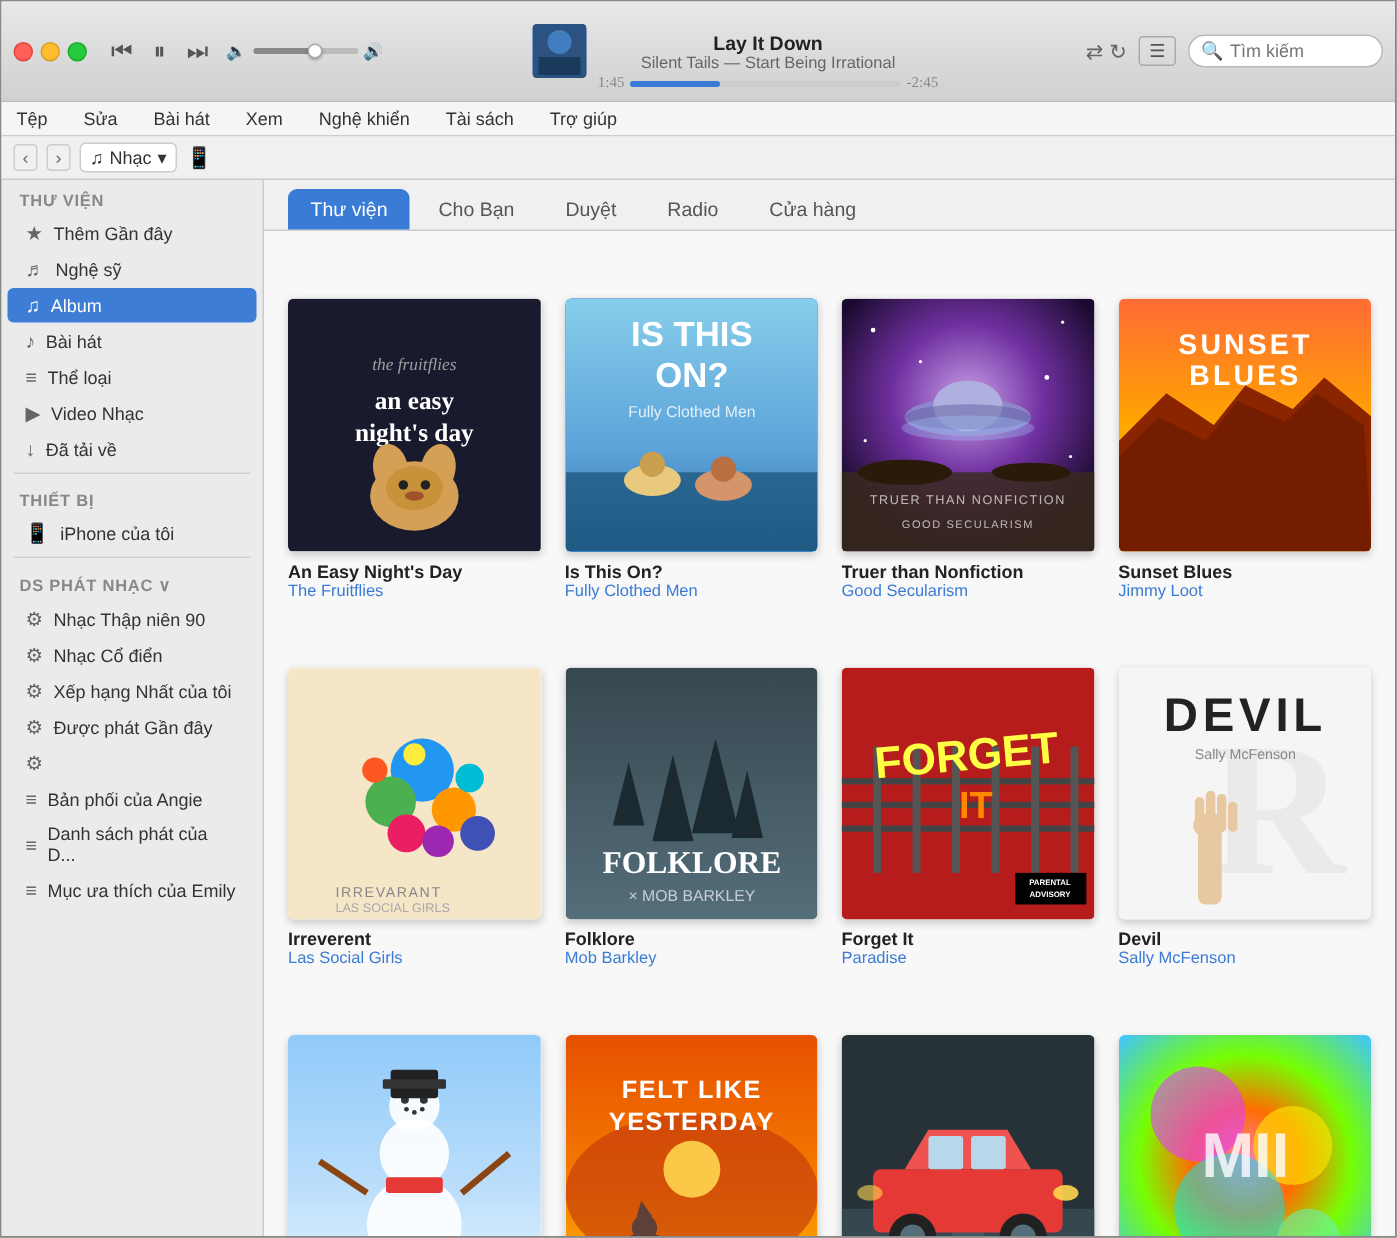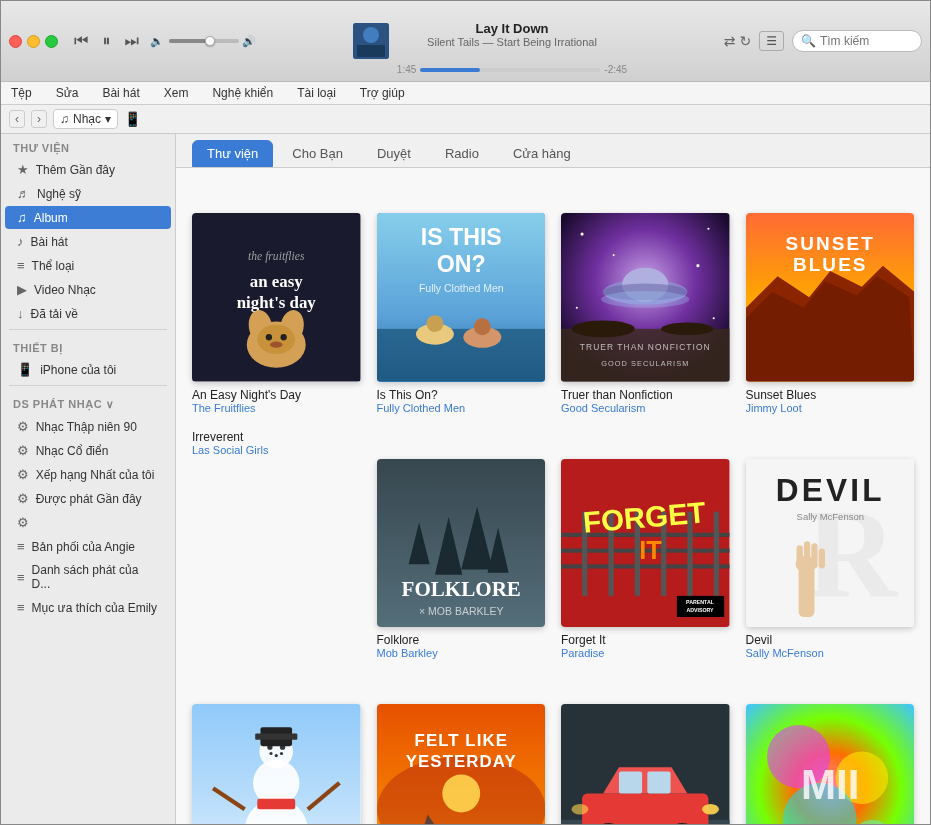--- a/index.html
+++ b/index.html
@@ -116,21 +116,22 @@
       margin-top: 14px;
     }
     .track-artist {
       font-size: 11px;
       color: #666;
     }
     .progress-bar-container {
       display: flex;
       align-items: center;
       gap: 4px;
-      margin-top: 16px;
+      margin-top: 2px;
+      font-family: Liberation Serif, serif;
     }
     .time-label {
       font-size: 10px;
       color: #888;
     }
     .progress-track {
       width: 180px;
       height: 4px;
       background: #ccc;
       border-radius: 2px;
@@ -313,21 +314,21 @@
       width: 100%;
       aspect-ratio: 1;
       border-radius: 4px;
       margin-bottom: 6px;
       overflow: hidden;
       box-shadow: 0 2px 6px rgba(0,0,0,0.2);
       margin-top: 29px;
     }
     .album-name {
       font-size: 12px;
-      font-weight: 400;
+      font-weight: 700;
       color: #222;
       white-space: nowrap;
       overflow: hidden;
       text-overflow: ellipsis;
     }
     .album-artist {
       font-size: 11px;
       color: #3a7bd5;
       white-space: nowrap;
       overflow: hidden;
@@ -409,21 +410,21 @@
       <input class="search-input-field" type="text" placeholder="Tìm kiếm" style="">
     </div>
   </div>
 
   <div class="menu-bar">
     <span class="menu-item">Tệp</span>
     <span class="menu-item">Sửa</span>
     <span class="menu-item">Bài hát</span>
     <span class="menu-item">Xem</span>
     <span class="menu-item">Nghệ khiển</span>
-    <span class="menu-item">Tài loại</span>
+    <span class="menu-item">Tài sách</span>
     <span class="menu-item">Trợ giúp</span>
   </div>
 
   <div class="nav-bar">
     <button class="nav-arrow">‹</button>
     <button class="nav-arrow">›</button>
     <div class="nav-selector">
       <span class="device-icon">♫</span>
       <span>Nhạc</span>
       <span>▾</span>
@@ -626,20 +627,38 @@
 
               <text x="80" y="35" font-size="18" fill="#fff" text-anchor="middle" font-weight="900" font-family="Arial Black, sans-serif" letter-spacing="2">SUNSET</text>
               <text x="80" y="55" font-size="18" fill="#fff" text-anchor="middle" font-weight="900" font-family="Arial Black, sans-serif" letter-spacing="2">BLUES</text>
             </svg>
           </div>
           <div class="album-name">Sunset Blues</div>
           <div class="album-artist">Jimmy Loot</div>
         </div>
 
         <div class="album-card">
+          <div class="album-cover">
+            <svg width="100%" height="100%" viewBox="0 0 160 160" style="display:block;">
+              <rect width="160" height="160" fill="#f5e6c8"></rect>
+
+              <circle cx="85" cy="65" r="20" fill="#2196f3"></circle>
+              <circle cx="65" cy="85" r="16" fill="#4caf50"></circle>
+              <circle cx="105" cy="90" r="14" fill="#ff9800"></circle>
+              <circle cx="75" cy="105" r="12" fill="#e91e63"></circle>
+              <circle cx="95" cy="110" r="10" fill="#9c27b0"></circle>
+              <circle cx="55" cy="65" r="8" fill="#ff5722"></circle>
+              <circle cx="115" cy="70" r="9" fill="#00bcd4"></circle>
+              <circle cx="80" cy="55" r="7" fill="#ffeb3b"></circle>
+              <circle cx="120" cy="105" r="11" fill="#3f51b5"></circle>
+
+              <text x="30" y="145" font-size="9" fill="#888" font-family="Arial, sans-serif" letter-spacing="1">IRREVARANT</text>
+              <text x="30" y="155" font-size="8" fill="#aaa" font-family="Arial, sans-serif">LAS SOCIAL GIRLS</text>
+            </svg>
+          </div>
           <div class="album-name">Irreverent</div>
           <div class="album-artist">Las Social Girls</div>
         </div>
 
         <div class="album-card">
           <div class="album-cover">
             <svg width="100%" height="100%" viewBox="0 0 160 160" style="display:block;">
               <defs>
                 <linearGradient id="folkGrad" x1="0" y1="0" x2="0" y2="1">
                   <stop offset="0%" stop-color="#37474f"></stop>

